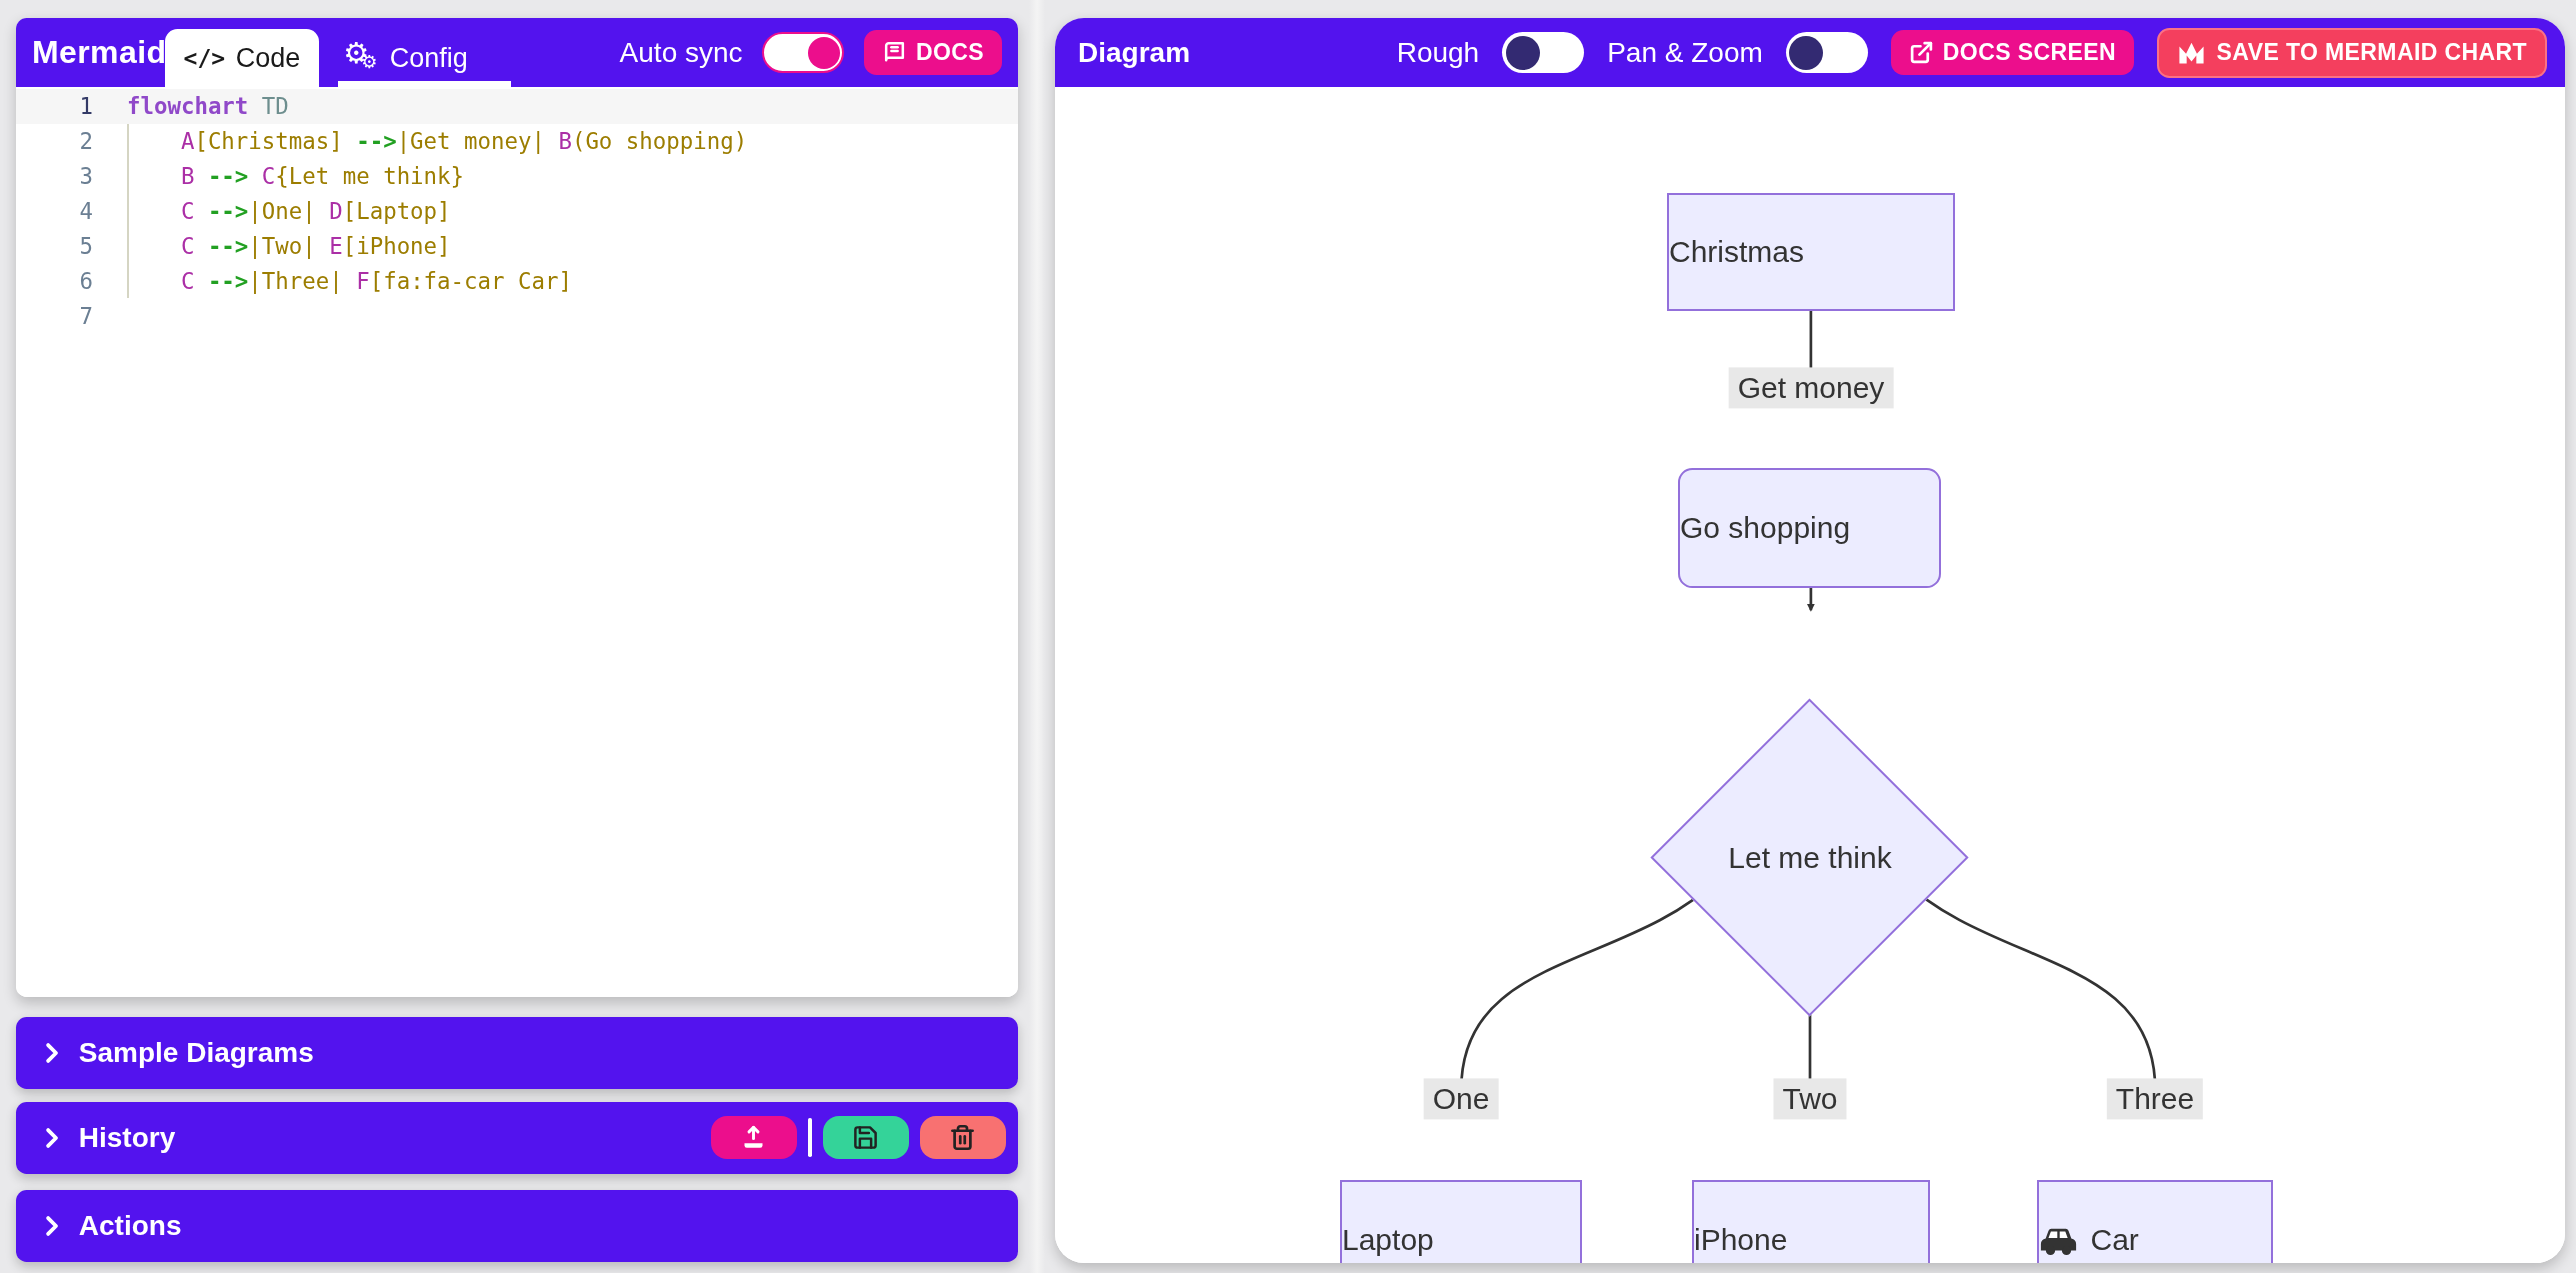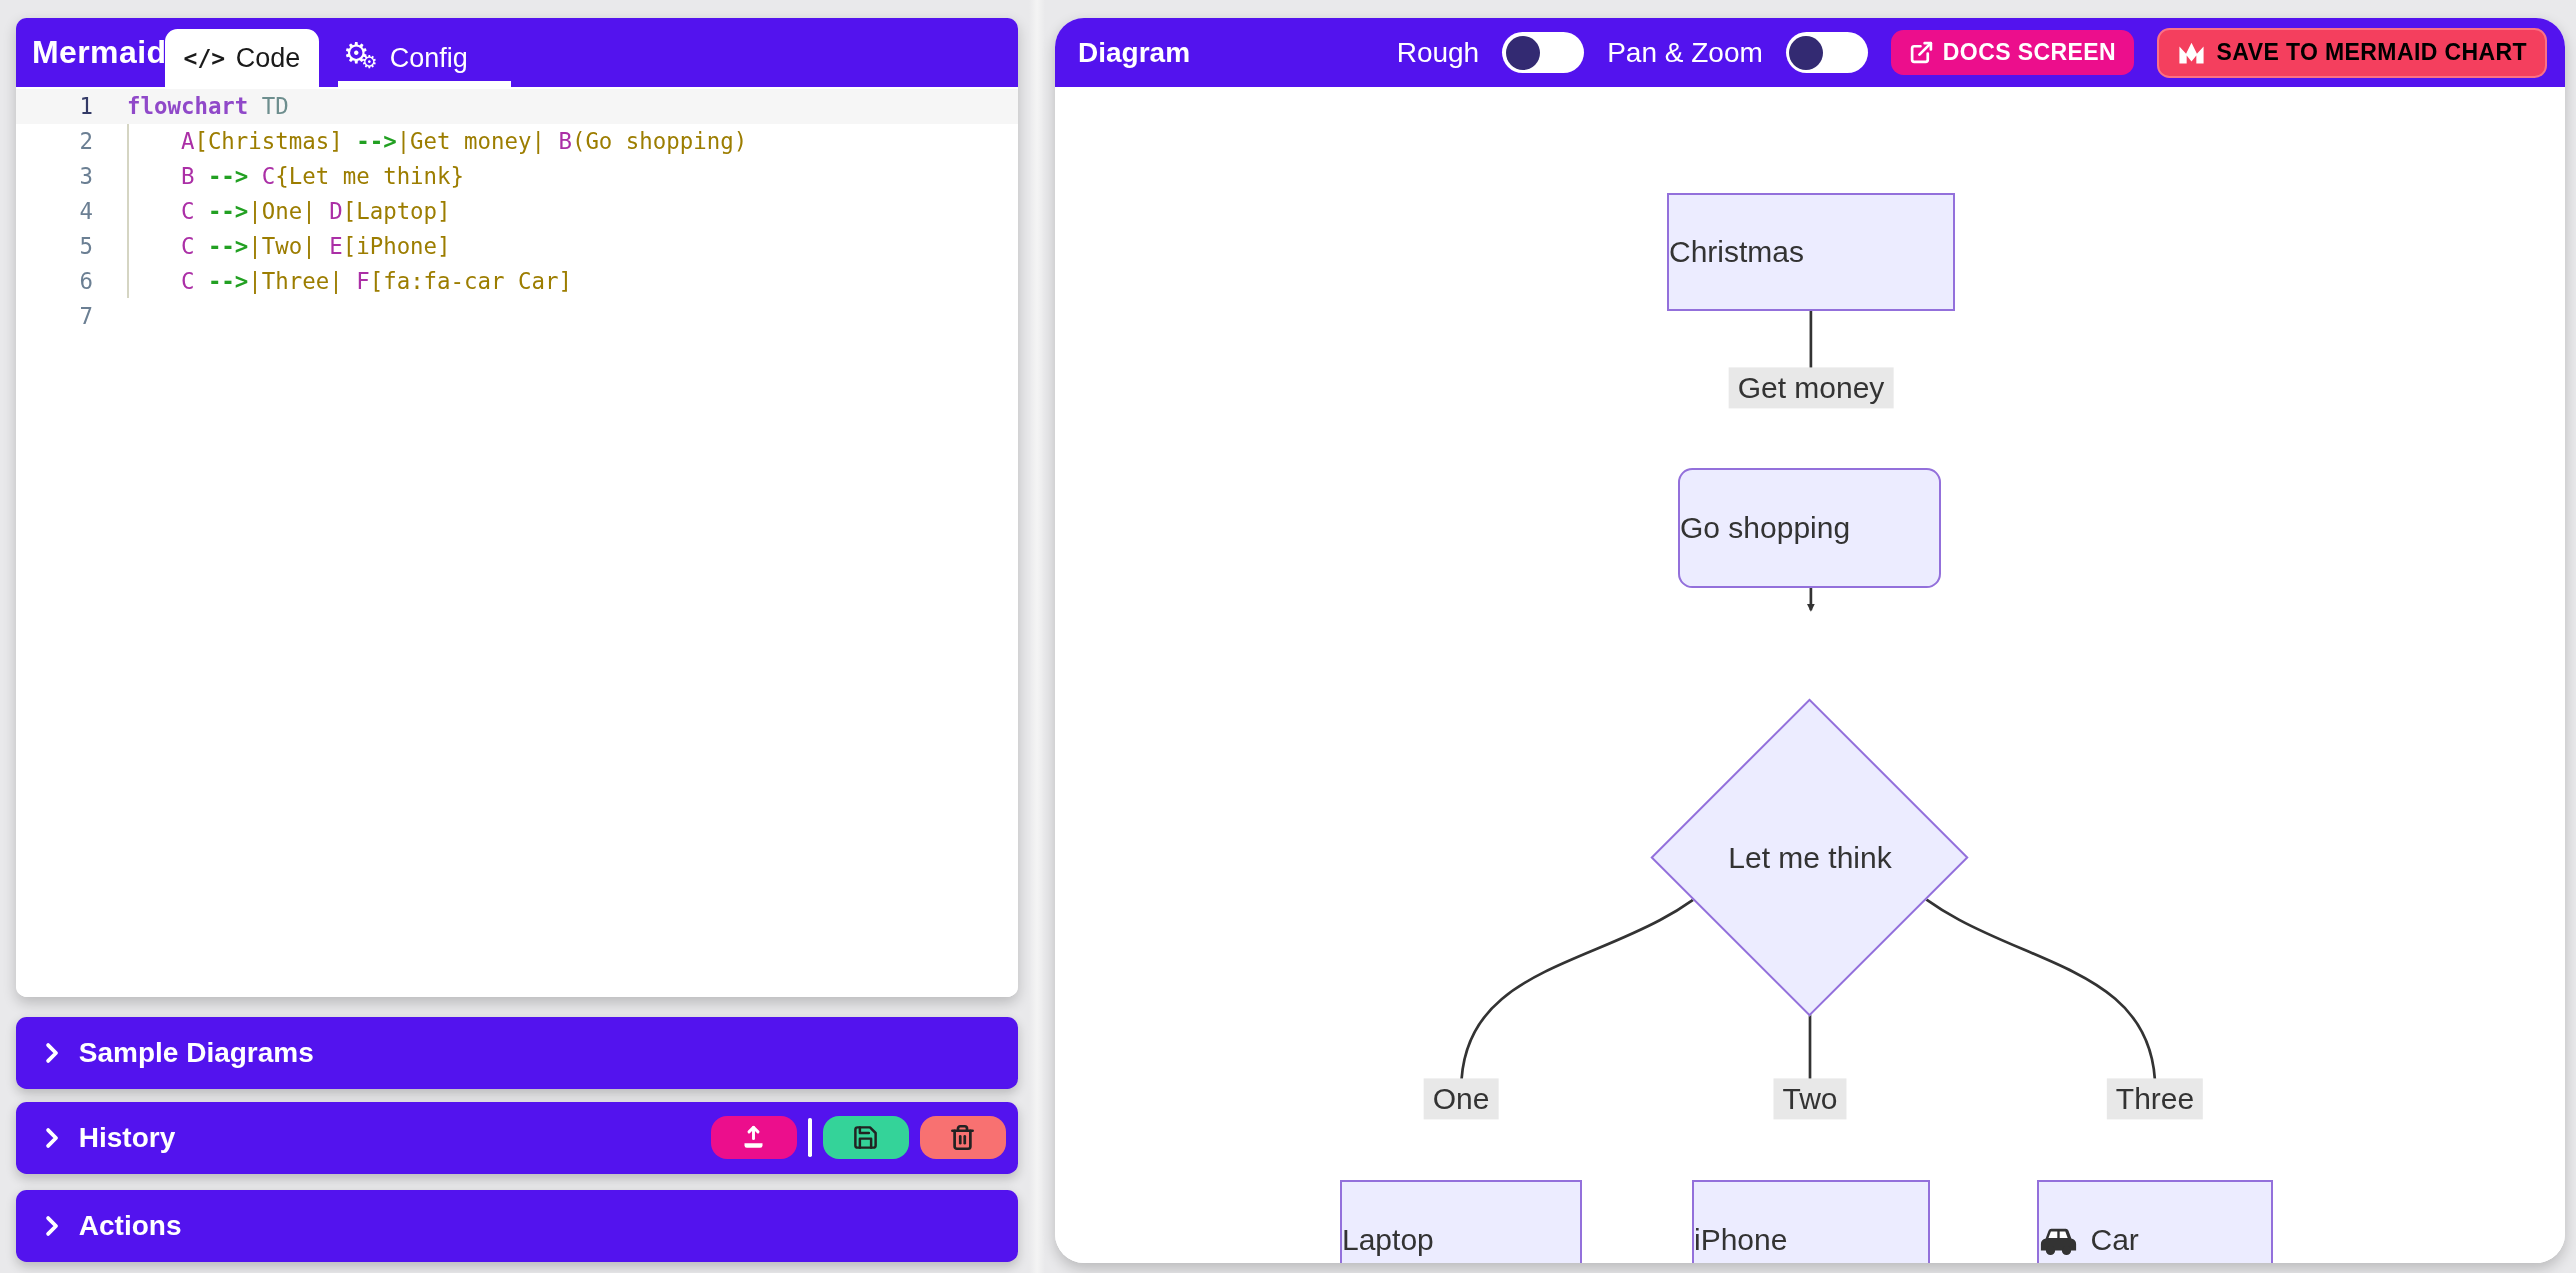--- a/index.html
+++ b/index.html
@@ -77,21 +77,21 @@
   
   #panel-resizer { position:absolute; left:1029px; top:0; width:16px; height:1274px;
                    background:linear-gradient(90deg, transparent, #f4f4f4, transparent); cursor:col-resize; }
 
   
   #diagram-card { left:1055px; top:18px; width:1510px; height:1245px;border-radius:29px; }
   #diagram-card .phead { display:flex; align-items:center; }
   #diagram-card .dtitle { color:#fff; font-size:28px; font-weight:700; margin-left:23px; }
   #diagram-card .phead-right { right:18px; gap:23px; }
   .save-btn { background:#f43f5e; border:2.7px solid #fb7185; border-radius:12.5px; height:50px;
-              display:flex; align-items:center; gap:10.7px; color:#000000; padding:0 18px;
+              display:flex; align-items:center; gap:10.7px; color:#ffffff; padding:0 18px;
               font-size:23px; font-weight:700; letter-spacing:0.4px; cursor:pointer;
               font-family:"Liberation Sans", sans-serif; }
 
   #diagram-body { position:absolute; left:0; top:69px; right:0; bottom:0; background:#fff; }
   #edges-svg { position:absolute; left:0; top:0; }
 
   .fnode { position:absolute; background:#ECECFF; border:2.7px solid #9370DB;
            display:flex; align-items:center; gap:12.5px;
            font-size:30px; color:#333; }
   #node-christmas { left:612px; top:106px;  width:288px; height:118px; }
@@ -123,20 +123,34 @@
       </div>
       <div class="tab inactive">
         <span class="gear-wrap">
           <span class="gear-big">⚙</span>
           <span class="gear-small">⚙</span>
         </span>
         <span>Config</span>
       </div>
     </div>
     <div class="tab-underline"></div>
+    <div class="phead-right">
+      <span class="toggle-label">Auto sync</span>
+      <div class="toggle on">
+          <div class="knob"></div>
+        </div>
+      <button class="pill-btn">
+        <svg width="25" height="25" viewBox="0 0 24 24" fill="none" stroke="#fff" stroke-width="2.4" stroke-linecap="round" stroke-linejoin="round">
+          <path d="M4 19.5A2.5 2.5 0 0 1 6.5 17H20V3H6.5A2.5 2.5 0 0 0 4 5.5z"></path>
+          <line x1="9" y1="7" x2="15" y2="7"></line>
+            <line x1="9" y1="10.5" x2="15" y2="10.5"></line>
+        </svg>
+        <span>DOCS</span>
+      </button>
+    </div>
   </div>
   <div id="code-area">
     <div id="indent-guide"></div>
     <div id="code-lines">
         <div class="code-line active"><span class="ln">1</span><span class="lcontent"><span class="tk-kw">flowchart</span><span class="tk-pl"> </span><span class="tk-dir">TD</span></span></div>
         <div class="code-line"><span class="ln">2</span><span class="lcontent"><span class="tk-pl">    </span><span class="tk-id">A</span><span class="tk-str">[Christmas]</span><span class="tk-pl"> </span><span class="tk-arr">--&gt;</span><span class="tk-str">|Get money|</span><span class="tk-pl"> </span><span class="tk-id">B</span><span class="tk-str">(Go shopping)</span></span></div>
         <div class="code-line"><span class="ln">3</span><span class="lcontent"><span class="tk-pl">    </span><span class="tk-id">B</span><span class="tk-pl"> </span><span class="tk-arr">--&gt;</span><span class="tk-pl"> </span><span class="tk-id">C</span><span class="tk-str">{Let me think}</span></span></div>
         <div class="code-line"><span class="ln">4</span><span class="lcontent"><span class="tk-pl">    </span><span class="tk-id">C</span><span class="tk-pl"> </span><span class="tk-arr">--&gt;</span><span class="tk-str">|One|</span><span class="tk-pl"> </span><span class="tk-id">D</span><span class="tk-str">[Laptop]</span></span></div>
         <div class="code-line"><span class="ln">5</span><span class="lcontent"><span class="tk-pl">    </span><span class="tk-id">C</span><span class="tk-pl"> </span><span class="tk-arr">--&gt;</span><span class="tk-str">|Two|</span><span class="tk-pl"> </span><span class="tk-id">E</span><span class="tk-str">[iPhone]</span></span></div>
         <div class="code-line"><span class="ln">6</span><span class="lcontent"><span class="tk-pl">    </span><span class="tk-id">C</span><span class="tk-pl"> </span><span class="tk-arr">--&gt;</span><span class="tk-str">|Three|</span><span class="tk-pl"> </span><span class="tk-id">F</span><span class="tk-str">[fa:fa-car Car]</span></span></div>

